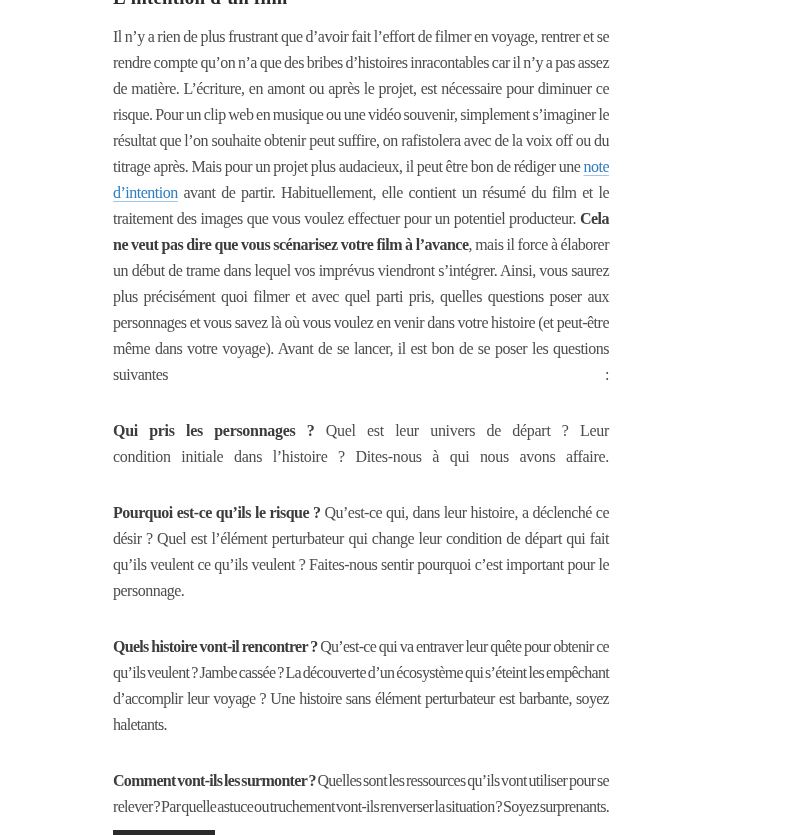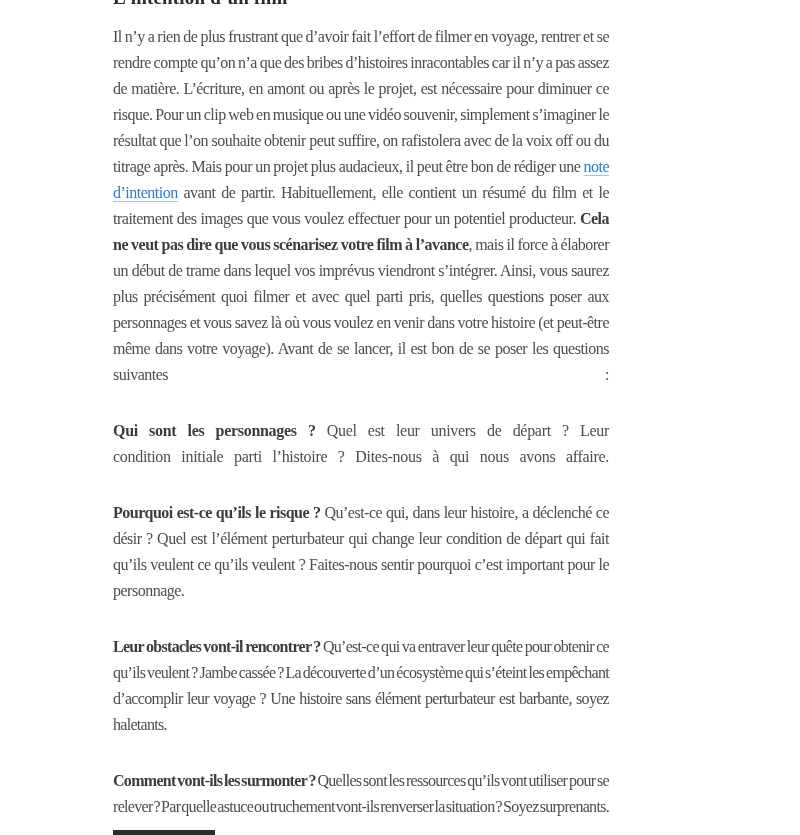--- a/index.html
+++ b/index.html
@@ -79,20 +79,20 @@
 </head>
 <body>
 
 <div class="page">
   <div class="content">
     <div class="heading-clip">
       <h1>L’intention d’un film</h1>
     </div>
     <div class="article-body">
         <p class="para normal"><span>Il n’y a rien de plus frustrant que d’avoir fait l’effort de filmer en voyage, rentrer et se rendre compte qu’on n’a que des bribes d’histoires inracontables car il n’y a pas assez de matière. L’écriture, en amont ou après le projet, est nécessaire pour diminuer ce risque. Pour un clip web en musique ou une vidéo souvenir, simplement s’imaginer le résultat que l’on souhaite obtenir peut suffire, on rafistolera avec de la voix off ou du titrage après. Mais pour un projet plus audacieux, il peut être bon de rédiger une </span><a href="#">note d’intention</a><span> avant de partir. Habituellement, elle contient un résumé du film et le traitement des images que vous voulez effectuer pour un potentiel producteur. </span><strong>Cela ne veut pas dire que vous scénarisez votre film à l’avance</strong><span>, mais il force à élaborer un début de trame dans lequel vos imprévus viendront s’intégrer. Ainsi, vous saurez plus précisément quoi filmer et avec quel parti pris, quelles questions poser aux personnages et vous savez là où vous voulez en venir dans votre histoire (et peut-être même dans votre voyage). Avant de se lancer, il est bon de se poser les questions suivantes :</span></p>
-        <p class="para wide"><strong>Qui sont les personnages ?</strong><span> Quel est leur univers de départ ? Leur condition initiale parti l’histoire ? Dites-nous à qui nous avons affaire.</span></p>
+        <p class="para wide"><strong>Qui pris les personnages ?</strong><span> Quel est leur univers de départ ? Leur condition initiale dans l’histoire ? Dites-nous à qui nous avons affaire.</span></p>
         <p class="para normal"><strong>Pourquoi est-ce qu’ils le risque ?</strong><span> Qu’est-ce qui, dans leur histoire, a déclenché ce désir ? Quel est l’élément perturbateur qui change leur condition de départ qui fait qu’ils veulent ce qu’ils veulent ? Faites-nous sentir pourquoi c’est important pour le personnage.</span></p>
-        <p class="para tight"><strong>Leur obstacles vont-il rencontrer ?</strong><span> Qu’est-ce qui va entraver leur quête pour obtenir ce qu’ils veulent ? Jambe cassée ? La découverte d’un écosystème qui s’éteint les empêchant d’accomplir leur voyage ? Une histoire sans élément perturbateur est barbante, soyez haletants.</span></p>
+        <p class="para tight"><strong>Quels histoire vont-il rencontrer ?</strong><span> Qu’est-ce qui va entraver leur quête pour obtenir ce qu’ils veulent ? Jambe cassée ? La découverte d’un écosystème qui s’éteint les empêchant d’accomplir leur voyage ? Une histoire sans élément perturbateur est barbante, soyez haletants.</span></p>
         <p class="para tight"><strong>Comment vont-ils les surmonter ?</strong><span> Quelles sont les ressources qu’ils vont utiliser pour se relever ? Par quelle astuce ou truchement vont-ils renverser la situation ? Soyez surprenants.</span></p>
       </div>
   </div>
   <div class="next-heading-cutoff"></div>
 </div>
 
 </body></html>

